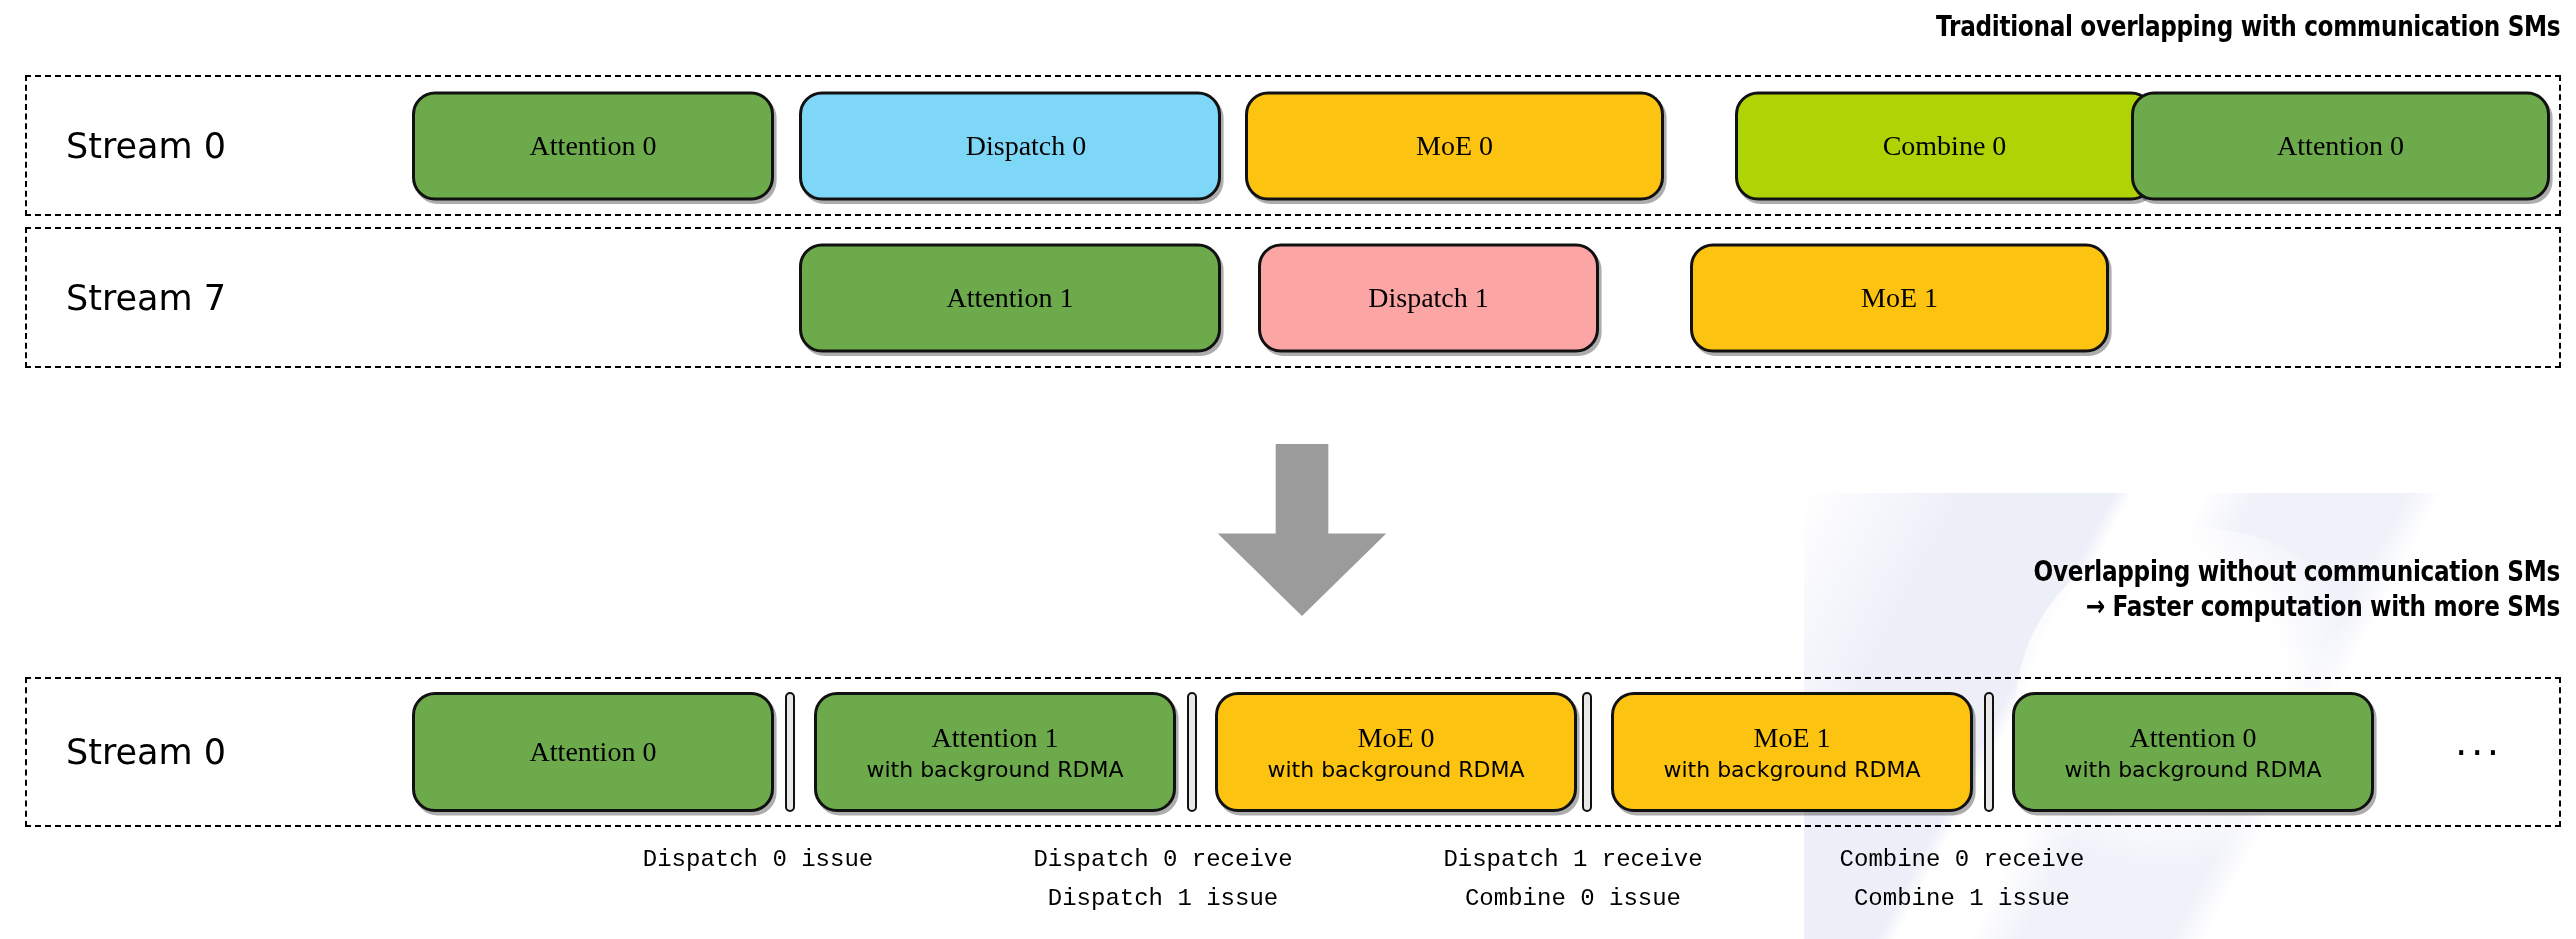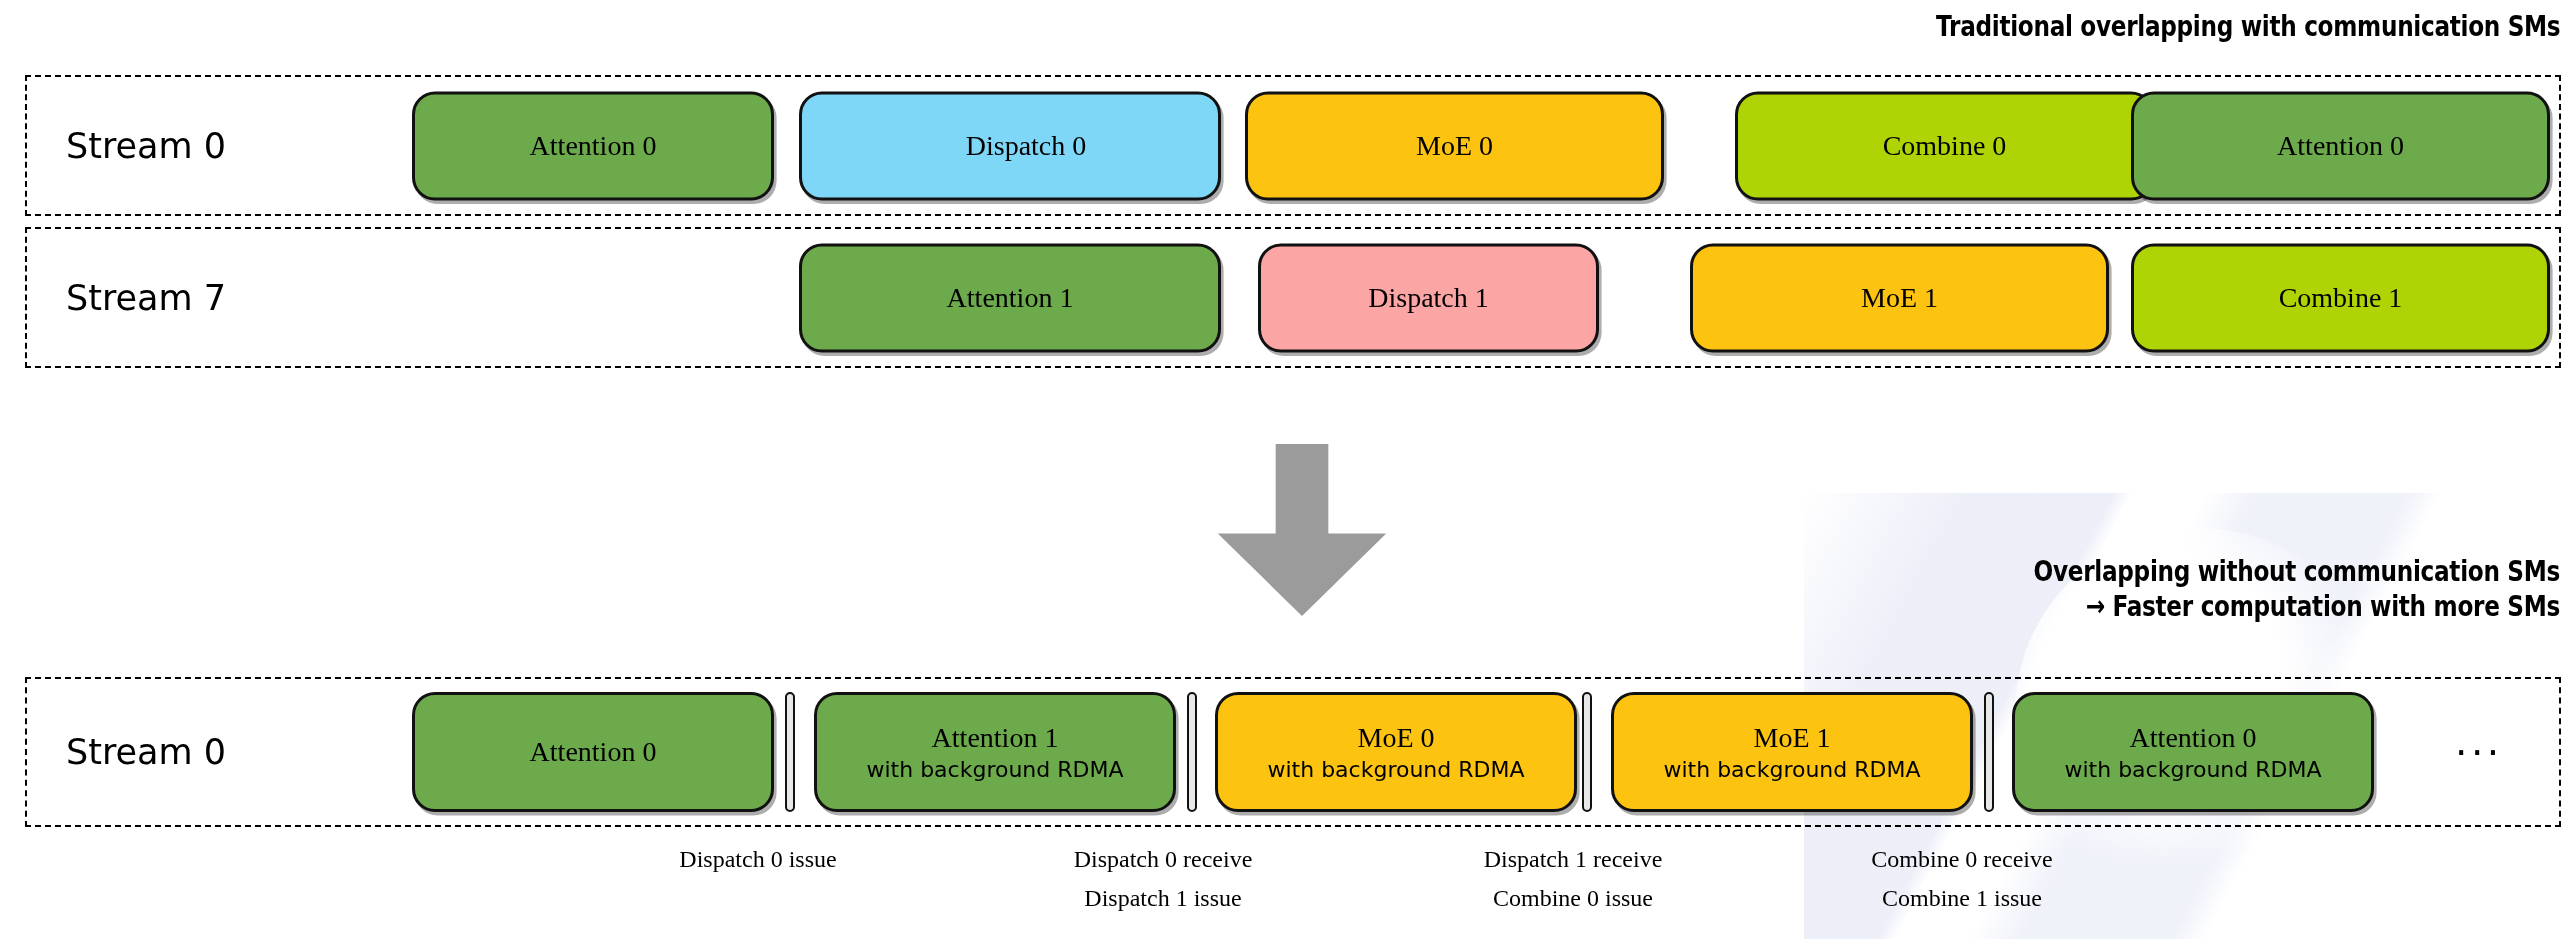--- a/index.html
+++ b/index.html
@@ -152,21 +152,21 @@
   }
 
   
   .caption {
     position: absolute;
     z-index: 3;
     text-align: center;
     font-size: 24px;
     line-height: 39px;
     white-space: pre-line;
-    font-family: Liberation Serif, serif;
+    font-family: Liberation Mono, monospace;
   }
 </style>
 </head>
 <body>
 
 <div class="watermark" id="wm-a"></div>
 <div class="watermark" id="wm-b"></div>
 
 <div class="section-title" id="title-top">Traditional overlapping with communication SMs</div>
 
@@ -192,23 +192,20 @@
 <div class="lane" id="lane-1">
   <div class="lane-label">Stream 7</div>
 <div class="task" style="left: 772px; width: 422px; background: rgb(109, 170, 76); border-color: rgb(17, 17, 17);">
       <div class="main-label">Attention 1</div>
     </div>
     <div class="task" style="left: 1218px; width: 341px; background: #fca5a5; border-color: rgb(17, 17, 17); margin-left: 13px;">
       <div class="main-label">Dispatch 1</div>
     </div>
     <div class="task" style="left: 1663px; width: 419px; background: rgb(252, 195, 16); border-color: rgb(17, 17, 17);">
       <div class="main-label">MoE 1</div>
-    </div>
-    <div class="task" style="left: 2104px; width: 419px; background: rgb(175, 212, 5); border-color: rgb(17, 17, 17);">
-      <div class="main-label">Combine 1</div>
     </div>
   </div>
 
 <svg id="transition-arrow" viewBox="0 0 232 196">
   <polygon id="arrow-shape" points="86,0 146,0 146,102 212,102 116,196 20,102 86,102" fill="#9B9B9B"></polygon>
 </svg>
 
 <div class="section-title" id="title-bot">Overlapping without communication SMs
 → Faster computation with more SMs</div>
 

